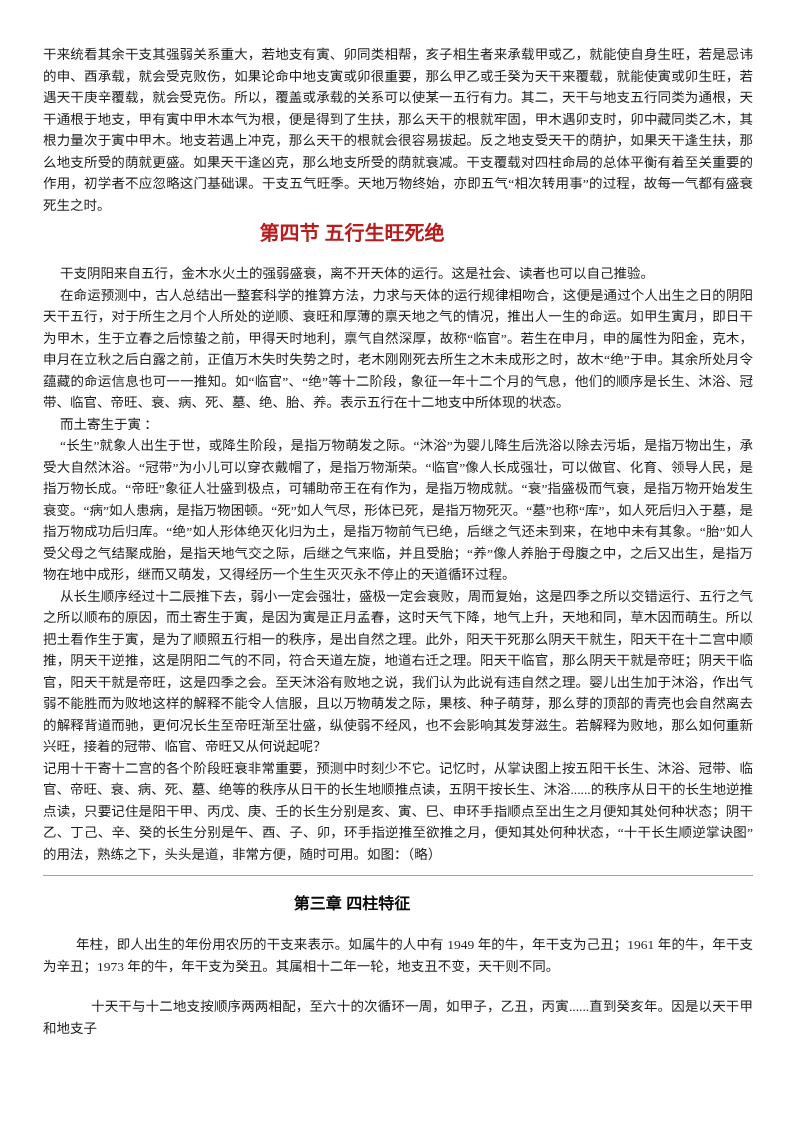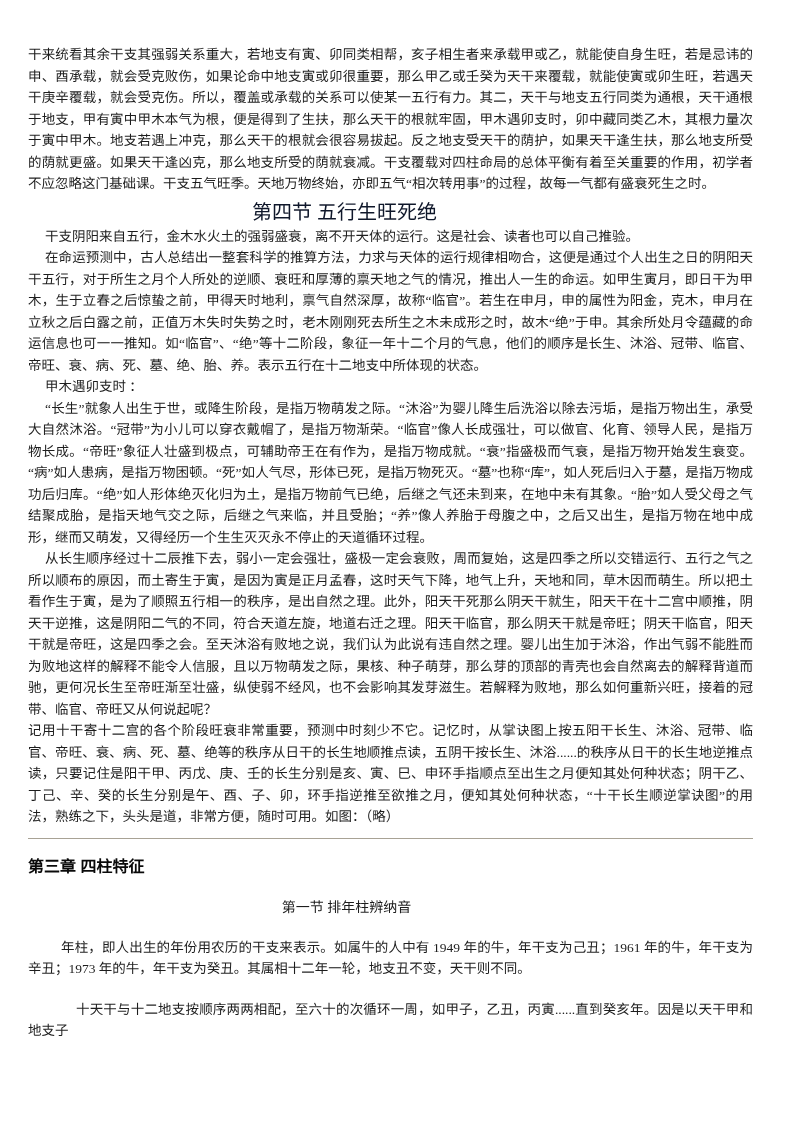--- a/index.html
+++ b/index.html
@@ -9,59 +9,59 @@
   }
   body {
     width: 793px;
     height: 1122px;
     overflow: hidden;
   }
   .page {
     box-sizing: border-box;
     width: 793px;
     height: 1122px;
-    padding: 44px 40px 0 28px;
+    padding: 44px 40px 0 43px;
     background: #ffffff;
     font-family: "Liberation Serif", "DejaVu Serif", serif;
     color: #1d1d1d;
   }
   p.body {
     margin: 0;
     font-size: 13.5px;
     line-height: 21.5px;
     text-align: justify;
     text-justify: inter-ideograph;
     word-break: break-all;
   }
   p.cont  { text-indent: 0; }
   p.ind   { text-indent: 17px; }
   p.ind2  { text-indent: 33px; }
   p.ind3  { text-indent: 48px; }
   h1.h-section {
-    margin: 4px 0 0 0;
+    margin: 4px 0 16px 0;
     font-size: 20px;
-    font-weight: 400;
+    font-weight: 700;
     line-height: 27px;
     text-align: center;
     padding-right: 92px;
     font-family: "Liberation Serif", "DejaVu Serif", serif;
-    color: #0f172a;
+    color: #b91c1c;
   }
   hr.divider {
     border: none;
     border-top: 1px solid #a8a295;
     margin: 10px 0 0 0;
     height: 0;
   }
   h2.h-chapter {
     margin: 17px 0 0 0;
     font-size: 16px;
     font-weight: 700;
     line-height: 22px;
-    text-align: left;
+    text-align: center;
     padding-right: 92px;
     font-family: "Liberation Sans", "DejaVu Sans", sans-serif;
     color: #0a0a0a;
   }
   h3.h-subsection {
     margin: 20px 0 0 0;
     font-size: 14px;
     font-weight: 400;
     line-height: 20px;
     text-align: center;
@@ -78,32 +78,31 @@
 
   <p class="body cont">干来统看其余干支其强弱关系重大，若地支有寅、卯同类相帮，亥子相生者来承载甲或乙，就能使自身生旺，若是忌讳的申、酉承载，就会受克败伤，如果论命中地支寅或卯很重要，那么甲乙或壬癸为天干来覆载，就能使寅或卯生旺，若遇天干庚辛覆载，就会受克伤。所以，覆盖或承载的关系可以使某一五行有力。其二，天干与地支五行同类为通根，天干通根于地支，甲有寅中甲木本气为根，便是得到了生扶，那么天干的根就牢固，甲木遇卯支时，卯中藏同类乙木，其根力量次于寅中甲木。地支若遇上冲克，那么天干的根就会很容易拔起。反之地支受天干的荫护，如果天干逢生扶，那么地支所受的荫就更盛。如果天干逢凶克，那么地支所受的荫就衰减。干支覆载对四柱命局的总体平衡有着至关重要的作用，初学者不应忽略这门基础课。干支五气旺季。天地万物终始，亦即五气“相次转用事”的过程，故每一气都有盛衰死生之时。</p>
 
 
   <h1 class="h-section">第四节 五行生旺死绝</h1>
 
   <p class="body ind">干支阴阳来自五行，金木水火土的强弱盛衰，离不开天体的运行。这是社会、读者也可以自己推验。</p>
 
   <p class="body ind">在命运预测中，古人总结出一整套科学的推算方法，力求与天体的运行规律相吻合，这便是通过个人出生之日的阴阳天干五行，对于所生之月个人所处的逆顺、衰旺和厚薄的禀天地之气的情况，推出人一生的命运。如甲生寅月，即日干为甲木，生于立春之后惊蛰之前，甲得天时地利，禀气自然深厚，故称“临官”。若生在申月，申的属性为阳金，克木，申月在立秋之后白露之前，正值万木失时失势之时，老木刚刚死去所生之木未成形之时，故木“绝”于申。其余所处月令蕴藏的命运信息也可一一推知。如“临官”、“绝”等十二阶段，象征一年十二个月的气息，他们的顺序是长生、沐浴、冠带、临官、帝旺、衰、病、死、墓、绝、胎、养。表示五行在十二地支中所体现的状态。</p>
 
-  <p class="body ind">甲木遇卯支时 ：</p>
+  <p class="body ind">而土寄生于寅 ：</p>
 
   <p class="body ind">“长生”就象人出生于世，或降生阶段，是指万物萌发之际。“沐浴”为婴儿降生后洗浴以除去污垢，是指万物出生，承受大自然沐浴。“冠带”为小儿可以穿衣戴帽了，是指万物渐荣。“临官”像人长成强壮，可以做官、化育、领导人民，是指万物长成。“帝旺”象征人壮盛到极点，可辅助帝王在有作为，是指万物成就。“衰”指盛极而气衰，是指万物开始发生衰变。“病”如人患病，是指万物困顿。“死”如人气尽，形体已死，是指万物死灭。“墓”也称“库”，如人死后归入于墓，是指万物成功后归库。“绝”如人形体绝灭化归为土，是指万物前气已绝，后继之气还未到来，在地中未有其象。“胎”如人受父母之气结聚成胎，是指天地气交之际，后继之气来临，并且受胎；“养”像人养胎于母腹之中，之后又出生，是指万物在地中成形，继而又萌发，又得经历一个生生灭灭永不停止的天道循环过程。</p>
 
   <p class="body ind">从长生顺序经过十二辰推下去，弱小一定会强壮，盛极一定会衰败，周而复始，这是四季之所以交错运行、五行之气之所以顺布的原因，而土寄生于寅，是因为寅是正月孟春，这时天气下降，地气上升，天地和同，草木因而萌生。所以把土看作生于寅，是为了顺照五行相一的秩序，是出自然之理。此外，阳天干死那么阴天干就生，阳天干在十二宫中顺推，阴天干逆推，这是阴阳二气的不同，符合天道左旋，地道右迁之理。阳天干临官，那么阴天干就是帝旺；阴天干临官，阳天干就是帝旺，这是四季之会。至天沐浴有败地之说，我们认为此说有违自然之理。婴儿出生加于沐浴，作出气弱不能胜而为败地这样的解释不能令人信服，且以万物萌发之际，果核、种子萌芽，那么芽的顶部的青壳也会自然离去的解释背道而驰，更何况长生至帝旺渐至壮盛，纵使弱不经风，也不会影响其发芽滋生。若解释为败地，那么如何重新兴旺，接着的冠带、临官、帝旺又从何说起呢？</p>
 
 
   <p class="body cont">记用十干寄十二宫的各个阶段旺衰非常重要，预测中时刻少不它。记忆时，从掌诀图上按五阳干长生、沐浴、冠带、临官、帝旺、衰、病、死、墓、绝等的秩序从日干的长生地顺推点读，五阴干按长生、沐浴......的秩序从日干的长生地逆推点读，只要记住是阳干甲、丙戊、庚、壬的长生分别是亥、寅、巳、申环手指顺点至出生之月便知其处何种状态；阴干乙、丁己、辛、癸的长生分别是午、酉、子、卯，环手指逆推至欲推之月，便知其处何种状态，“十干长生顺逆掌诀图”的用法，熟练之下，头头是道，非常方便，随时可用。如图：（略）</p>
 
   <hr class="divider">
 
   <h2 class="h-chapter">第三章 四柱特征</h2>
 
-  <h3 class="h-subsection">第一节 排年柱辨纳音</h3>
 
   <p class="body ind2 sec3">年柱，即人出生的年份用农历的干支来表示。如属牛的人中有 1949 年的牛，年干支为己丑；1961 年的牛，年干支为辛丑；1973 年的牛，年干支为癸丑。其属相十二年一轮，地支丑不变，天干则不同。</p>
 
   <p class="body ind3 sec3">十天干与十二地支按顺序两两相配，至六十的次循环一周，如甲子，乙丑，丙寅......直到癸亥年。因是以天干甲和地支子</p>
 
 </div>
 
 </body></html>

